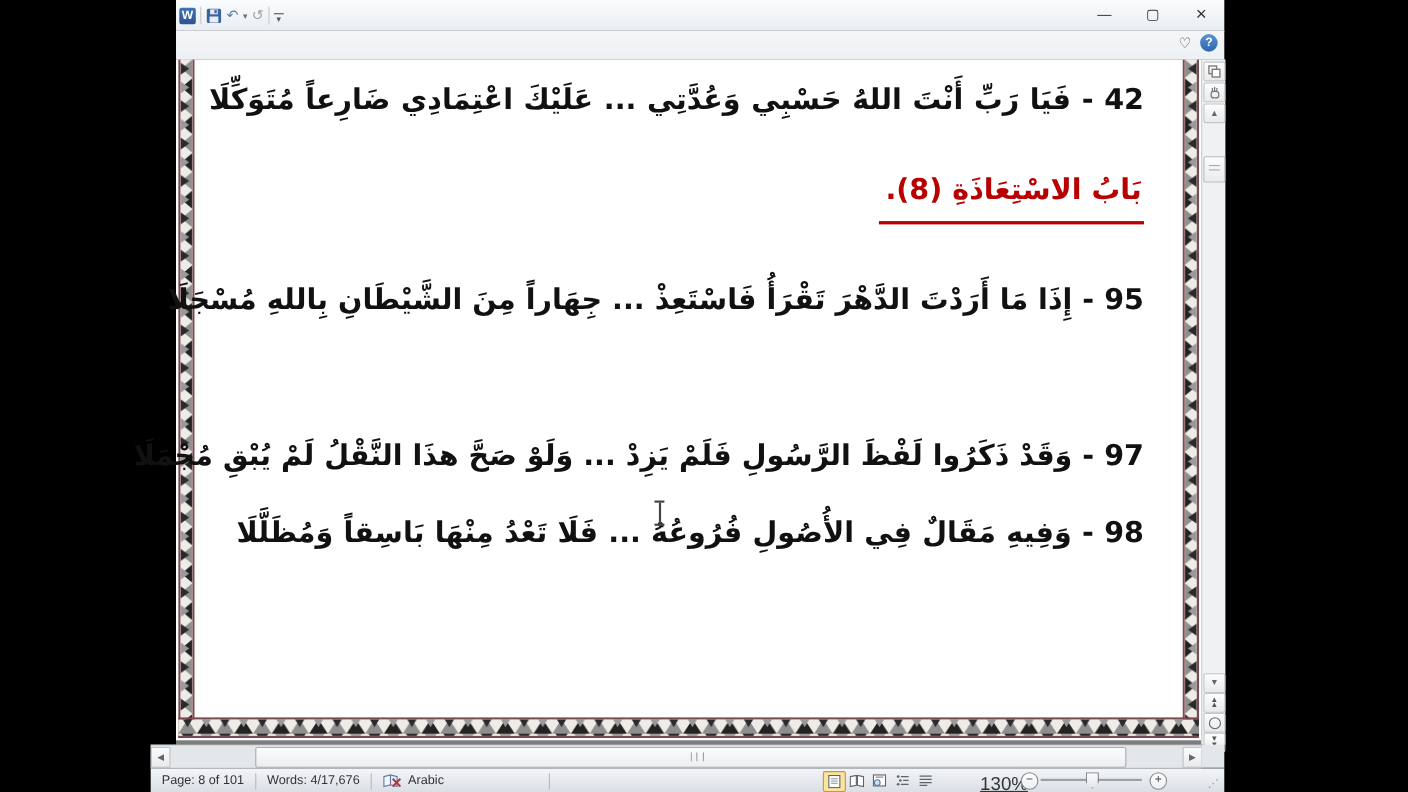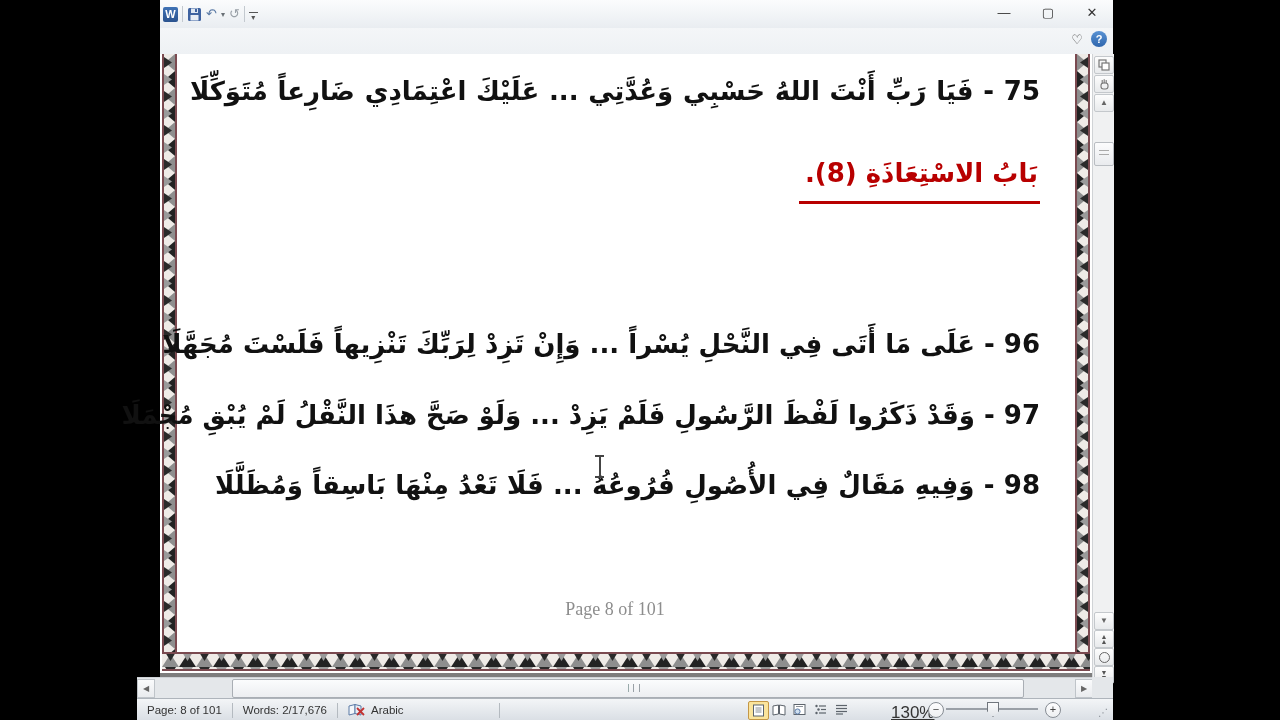--- a/index.html
+++ b/index.html
@@ -174,26 +174,25 @@
             <polygon points="20,0 31,0 25.5,9" fill="#9a9a9a"></polygon>
           </pattern>
         </defs>
         <rect x="0" y="2" width="928" height="15" fill="url(#ph)"></rect>
         <rect x="0" y="0" width="928" height="2" fill="#7b4a50"></rect>
         <rect x="0" y="17" width="928" height="2" fill="#7b4a50"></rect>
       </svg>
     </div>
 
     <div id="content">
-      <div class="verse" style="top:14px;" dir="rtl">75 - فَيَا رَبِّ أَنْتَ اللهُ حَسْبِي وَعُدَّتِي ... عَلَيْكَ اعْتِمَادِي ضَارِعاً مُتَوَكِّلَا</div>
+      <div class="verse" style="top:14px;" dir="rtl">42 - فَيَا رَبِّ أَنْتَ اللهُ حَسْبِي وَعُدَّتِي ... عَلَيْكَ اعْتِمَادِي ضَارِعاً مُتَوَكِّلَا</div>
       <div id="baab" style="top:100px;">بَابُ الاسْتِعَاذَةِ (8).</div>
-      <div class="verse" style="top:267px;" dir="rtl">96 - عَلَى مَا أَتَى فِي النَّحْلِ يُسْراً ... وَإِنْ تَزِدْ لِرَبِّكَ تَنْزِيهاً فَلَسْتَ مُجَهَّلَا</div>
+      <div class="verse" style="top:196px;" dir="rtl">95 - إِذَا مَا أَرَدْتَ الدَّهْرَ تَقْرَأُ فَاسْتَعِذْ ... جِهَاراً مِنَ الشَّيْطَانِ بِاللهِ مُسْجَلَا</div>
       <div class="verse" style="top:338px;" dir="rtl">97 - وَقَدْ ذَكَرُوا لَفْظَ الرَّسُولِ فَلَمْ يَزِدْ ... وَلَوْ صَحَّ هذَا النَّقْلُ لَمْ يُبْقِ مُجْمَلَا</div>
       <div class="verse" style="top:408px;margin-left:25px;" dir="rtl">98 - وَفِيهِ مَقَالٌ فِي الأُصُولِ فُرُوعُهُ ... فَلَا تَعْدُ مِنْهَا بَاسِقاً وَمُظَلَّلَا</div>
-      <div id="page-footer" style="top:545px;">Page 8 of 101</div>
     </div>
   </div>
 </div>
 
 <div id="ibeam" class="abs">
   <div class="stem"></div>
   <div class="cap" style="top:0;"></div>
   <div class="cap" style="bottom:0;"></div>
 </div>
 
@@ -253,21 +252,21 @@
 </div>
 <div id="hcorner" class="abs"></div>
 
 <div id="statusbar" class="abs">
   <div id="status-left">
     <div class="stat-item">
       <span>Page: 8 of 101</span>
     </div>
     <div class="stat-sep"></div>
     <div class="stat-item">
-      <span>Words: 2/17,676</span>
+      <span>Words: 4/17,676</span>
     </div>
     <div class="stat-sep"></div>
     <div class="stat-item">
       <svg width="17" height="14" viewBox="0 0 17 14">
         <path d="M1 3 L7 1.5 L7 10.5 L1 12 Z" fill="#f4f7fb" stroke="#5b7aa6" stroke-width="1"></path>
         <path d="M13 3 L7 1.5 L7 10.5 L13 12 Z" fill="#e8eef6" stroke="#5b7aa6" stroke-width="1"></path>
         <line x1="9" y1="5" x2="16" y2="12" stroke="#c23232" stroke-width="1.8"></line>
         <line x1="16" y1="5" x2="9" y2="12" stroke="#c23232" stroke-width="1.8"></line>
       </svg>
       <span>Arabic</span>

